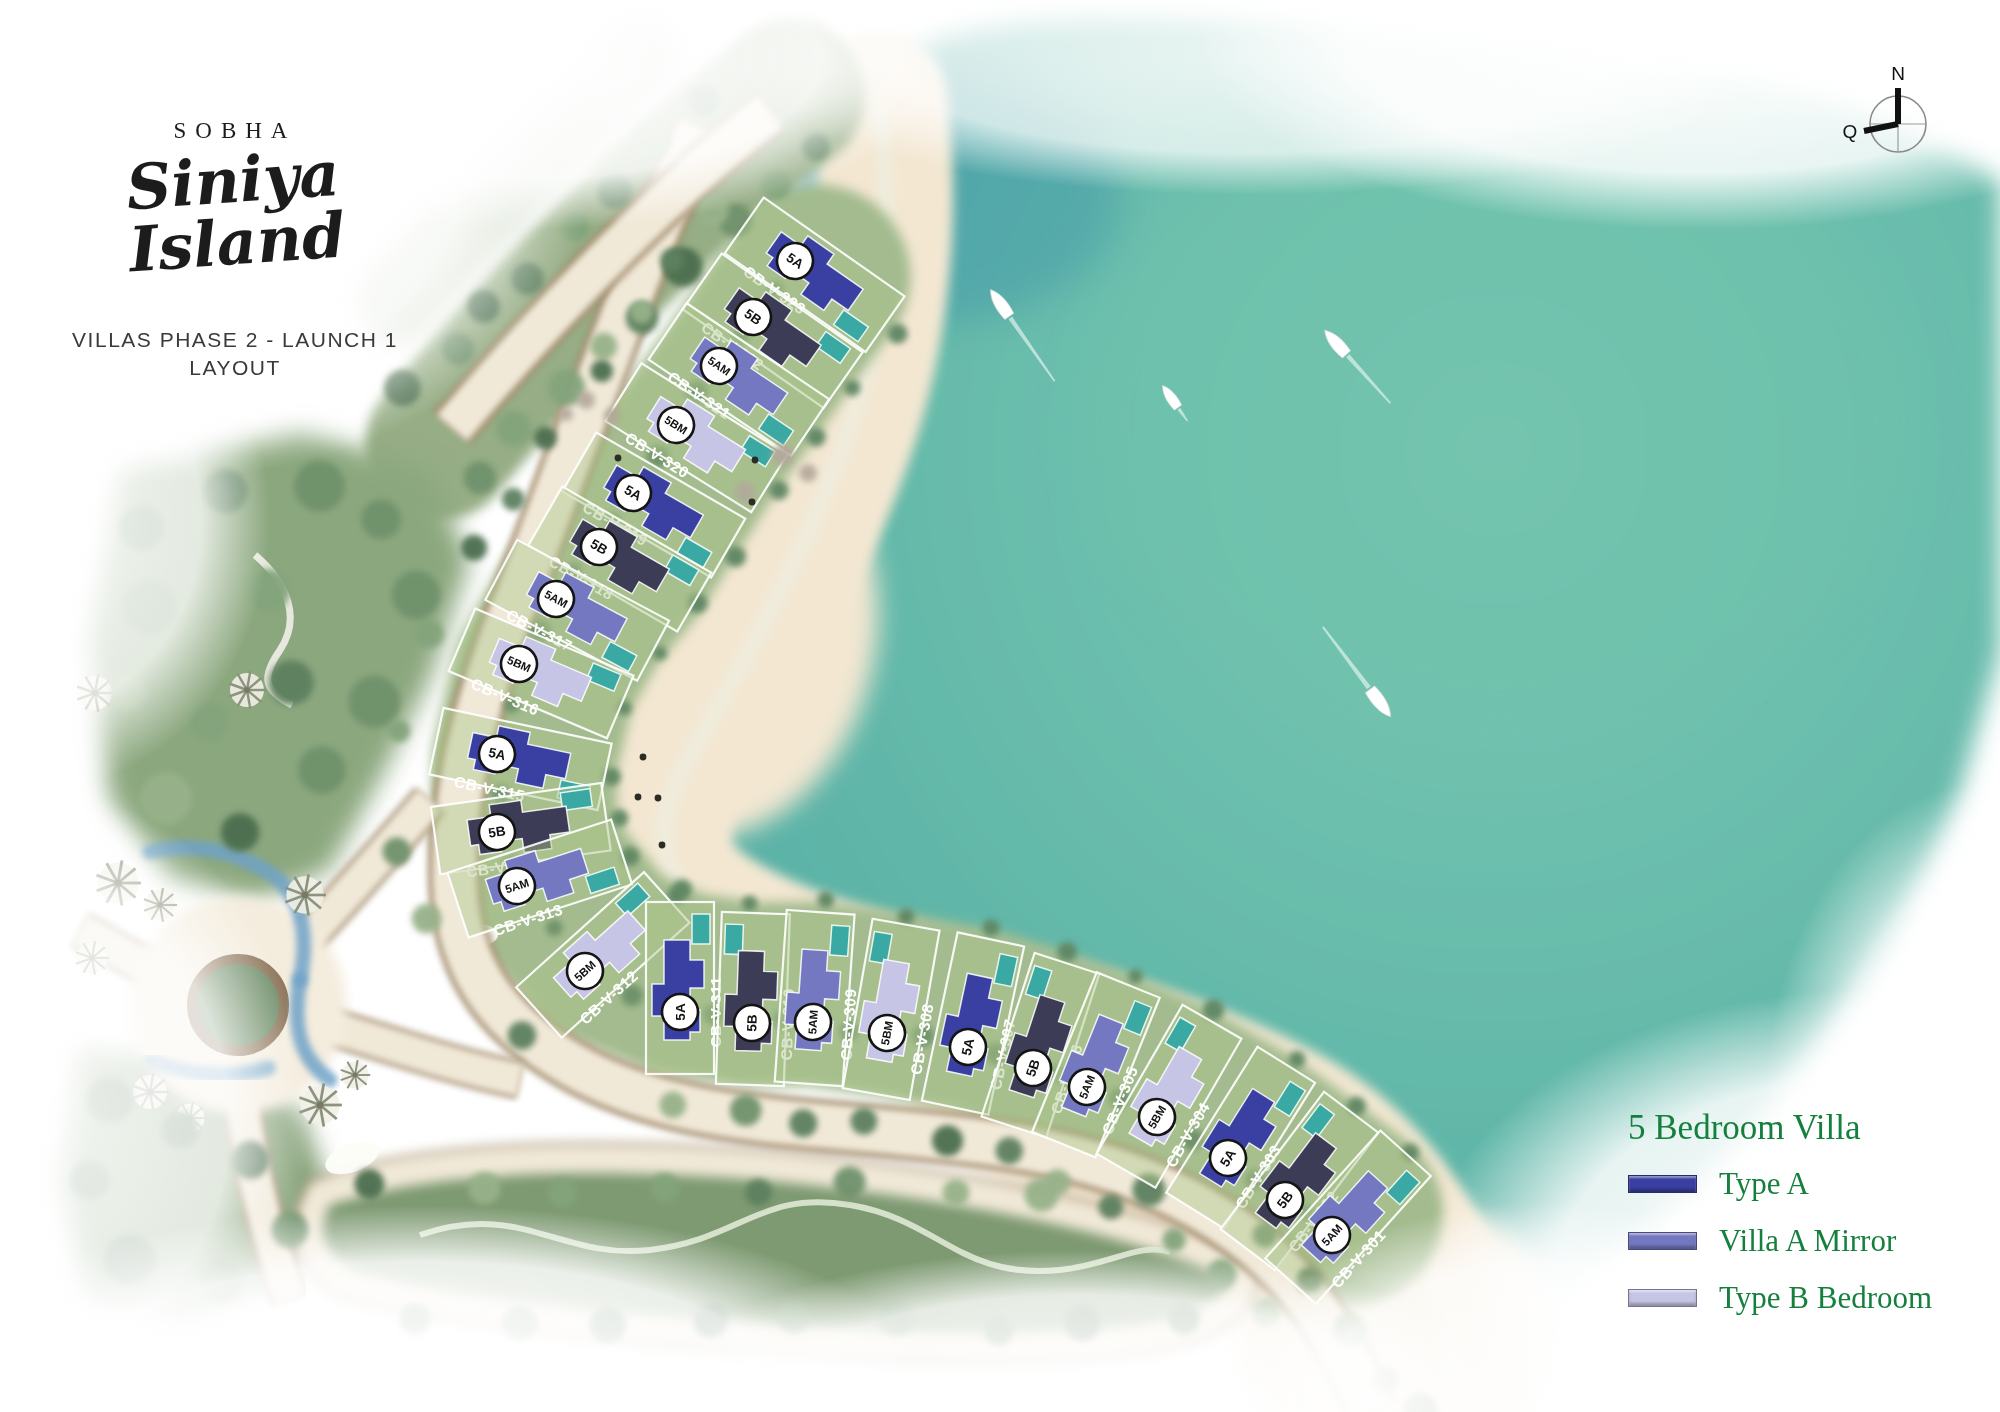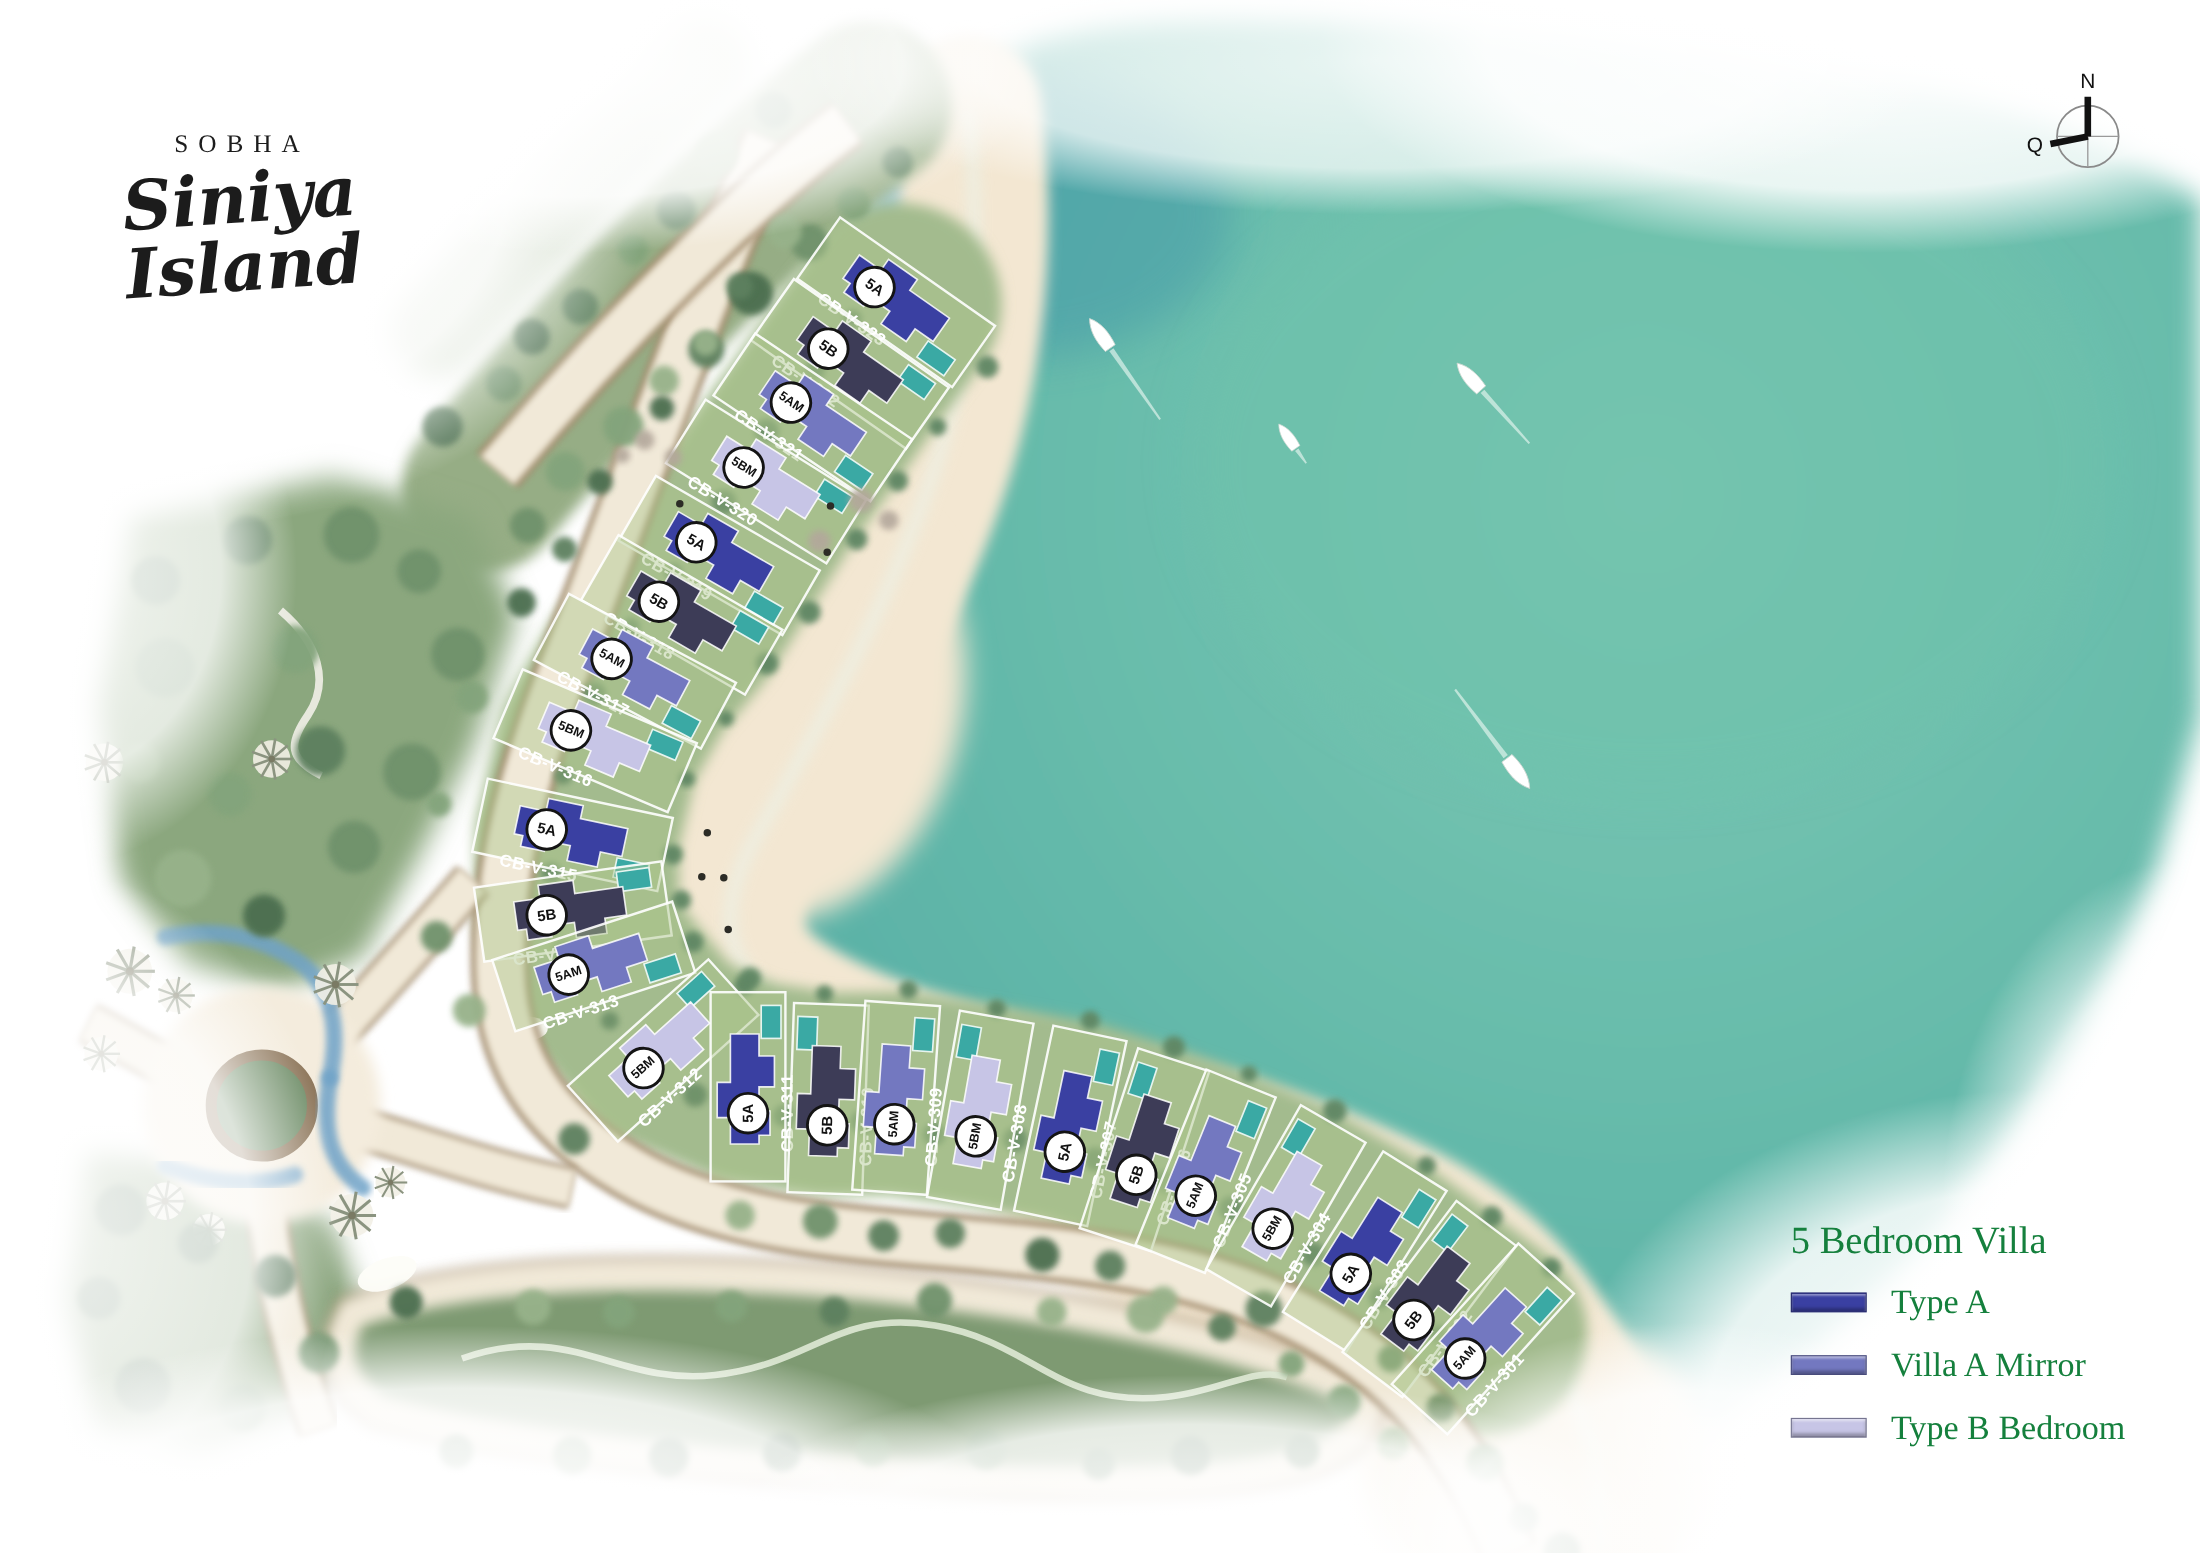--- a/index.html
+++ b/index.html
@@ -1,20 +1,20 @@
 <!DOCTYPE html>
 <html><head>
 <meta charset="utf-8">
 <style>
   html,body{margin:0;padding:0;background:#ffffff;}
   .stage{position:relative;width:2000px;height:1412px;background:#ffffff;overflow:hidden;
          font-family:"Liberation Sans",sans-serif;}
   svg{position:absolute;left:0;top:0;}
   
-  .logo{position:absolute;left:55px;top:118px;width:330px;text-align:center;color:#1c1c1c;}
+  .logo{position:absolute;left:70px;top:118px;width:330px;text-align:center;color:#1c1c1c;}
   .logo .brand{font-family:"Liberation Serif",serif;font-size:23px;letter-spacing:9px;font-weight:500;}
   .logo .script{font-family:"DejaVu Serif",serif;font-style:italic;font-size:62px;line-height:1.0;
                 font-weight:bold;margin-top:6px;transform:rotate(-4deg);}
   .logo .sub{font-size:21px;letter-spacing:1.5px;color:#3a3a3a;margin-top:52px;line-height:1.35;}
   
   .legend{position:absolute;left:1628px;top:1108px;width:370px;color:#15803d;}
   .legend .head{font-family:"Liberation Serif",serif;font-size:35px;margin-bottom:18px;}
   .legend .row{display:flex;align-items:center;margin-bottom:21px;}
   .legend .sw{width:67px;height:16px;margin-right:22px;border:1px solid rgba(20,20,40,.45);
               box-shadow:inset 0 2px 2px rgba(255,255,255,.45), inset 0 -3px 3px rgba(0,0,0,.28);}
@@ -593,20 +593,24 @@
         <ellipse cx="1860" cy="1290" rx="440" ry="300" fill="url(#vig)" opacity="1"></ellipse>
         <ellipse cx="1540" cy="1412" rx="320" ry="210" fill="url(#vig)" opacity="0.9"></ellipse>
         <ellipse cx="1250" cy="55" rx="520" ry="140" fill="url(#vig)" opacity="0.85"></ellipse>
         <ellipse cx="1995" cy="1100" rx="230" ry="320" fill="url(#vig)" opacity="0.8"></ellipse>
       </g>
     </svg>
 
 <div class="logo">
   <div class="brand">SOBHA</div>
   <div class="script">Siniya Island</div>
+  <div class="sub">
+    <div>VILLAS PHASE 2 - LAUNCH 1</div>
+    <div>LAYOUT</div>
+  </div>
 </div>
 
 <svg class="compass" viewBox="0 0 130 120">
   <circle cx="60" cy="66" r="28" fill="none" stroke="#8a8a8a" stroke-width="1.6"></circle>
   <line x1="60" y1="38" x2="60" y2="94" stroke="#9a9a9a" stroke-width="1.2"></line>
   <line x1="32" y1="66" x2="88" y2="66" stroke="#9a9a9a" stroke-width="1.2"></line>
   <line x1="60" y1="66" x2="60" y2="30" stroke="#111" stroke-width="6"></line>
   <line x1="60" y1="66" x2="26" y2="73" stroke="#111" stroke-width="6"></line>
   <text x="60" y="22" text-anchor="middle" font-size="19" fill="#111">N</text>
   <text x="12" y="80" text-anchor="middle" font-size="19" fill="#111">Q</text>

